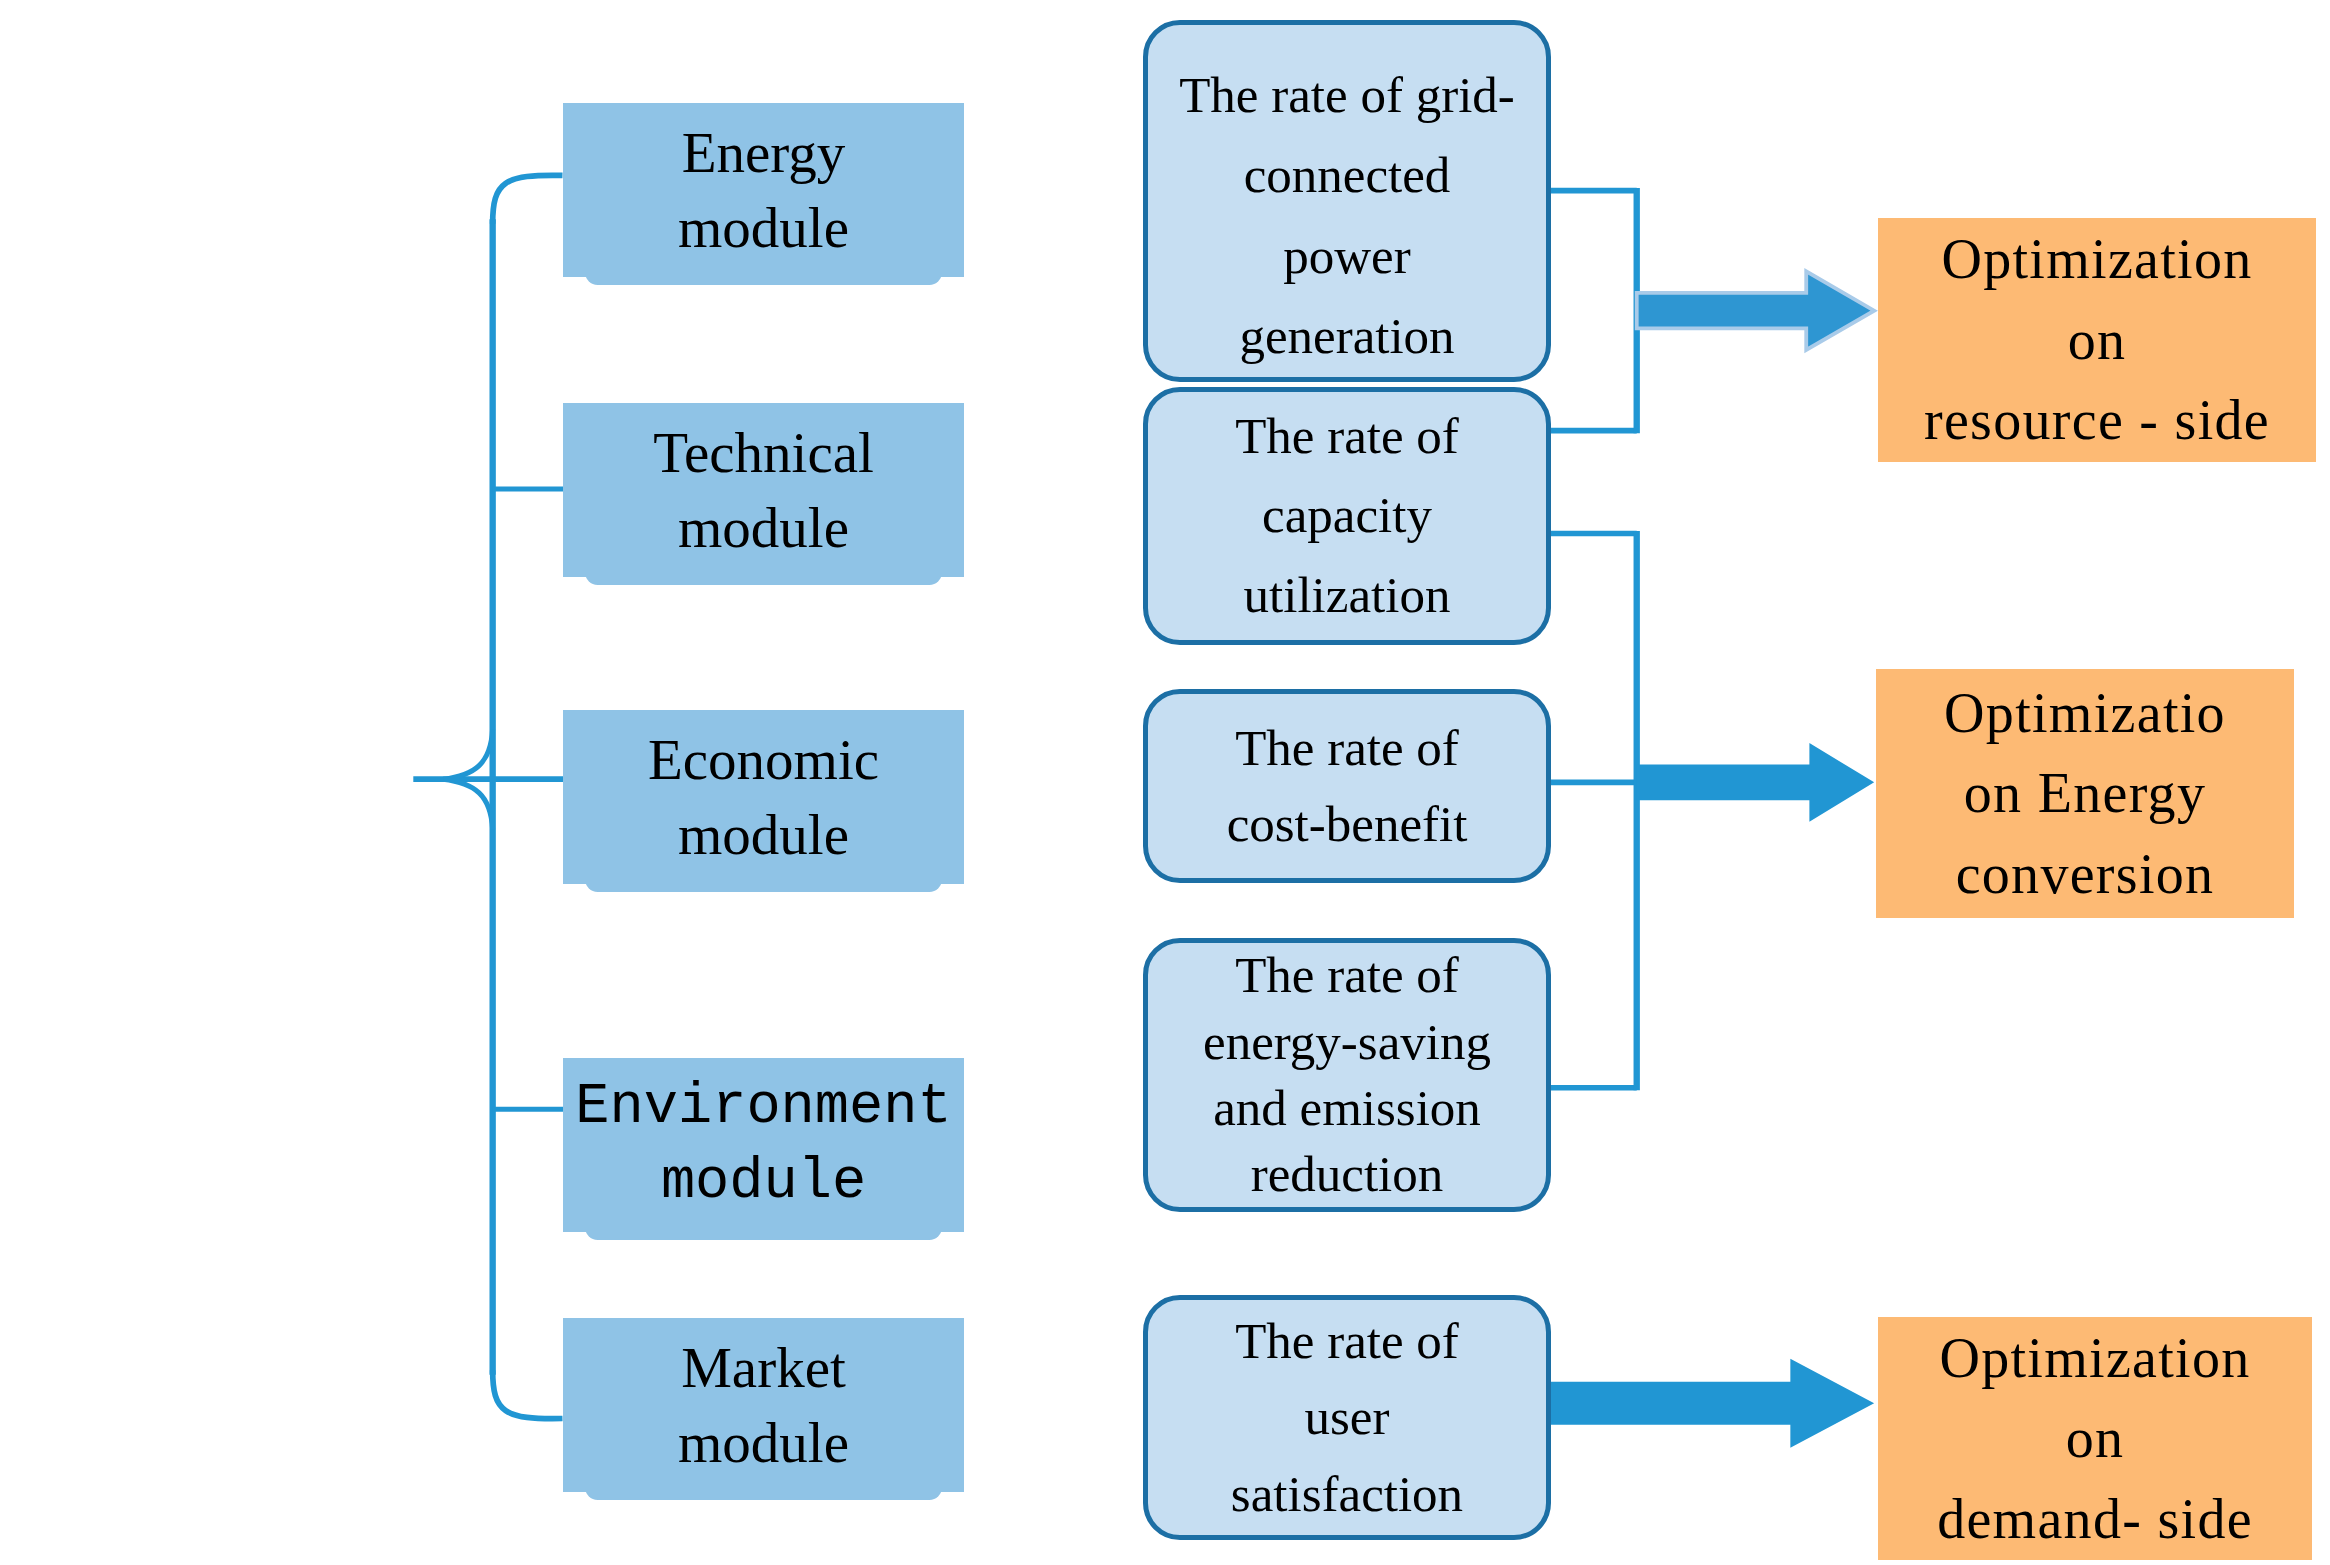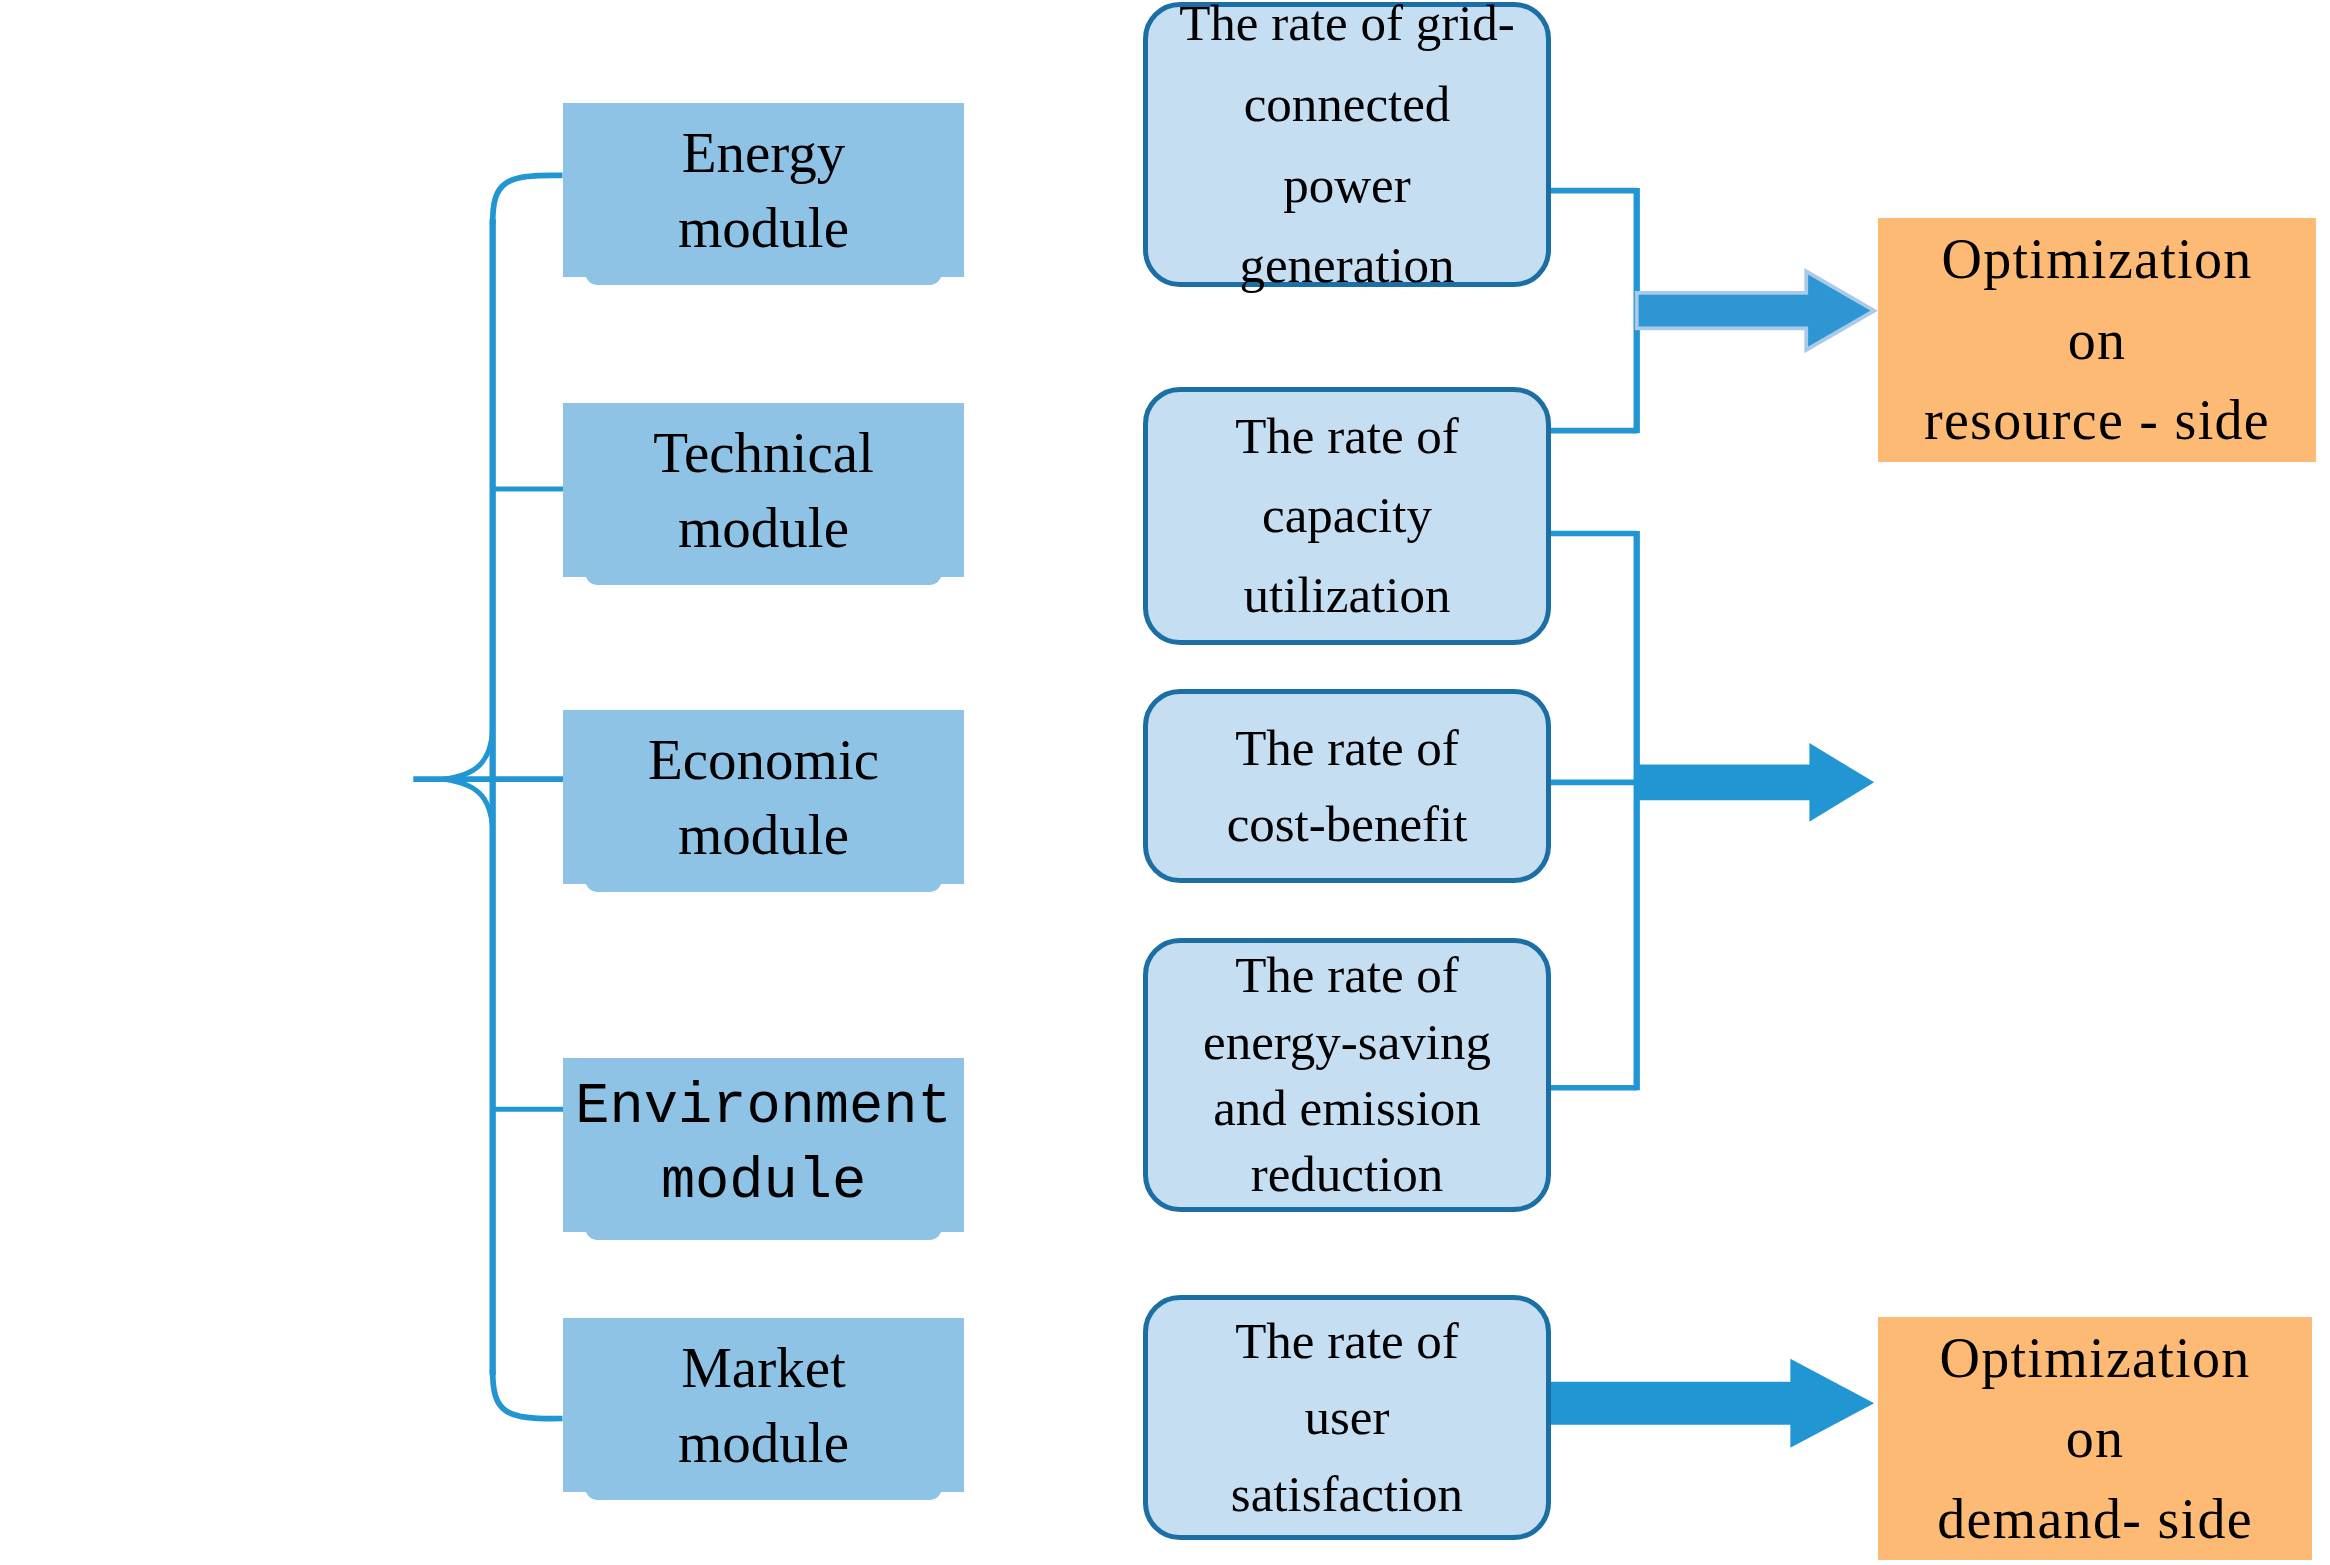--- a/index.html
+++ b/index.html
@@ -39,21 +39,21 @@
   .m-economic{top:710px;justify-content:center;}
   .m-environment{top:1058px;font-family:Liberation Mono, monospace;}
   .m-market{top:1318px;}
 
   
   .rate{
     left:1143px;width:408px;
     background:#C6DEF2;border:5.1px solid #1C6FA5;border-radius:37px;
     font-size:51px;
   }
-  .r-grid{top:2px;height:285px;line-height:1.58;}
+  .r-grid{top:20px;height:362px;line-height:1.58;align-items:flex-end;}
   .r-capacity{top:387px;height:258px;line-height:1.55;}
   .r-cost{top:689px;height:194px;line-height:1.5;}
   .r-saving{top:938px;height:274px;line-height:1.3;}
   .r-satisfaction{top:1295px;height:245px;line-height:1.5;}
 
   
   .output{
     background:#fdba74;font-size:56px;line-height:1.44;letter-spacing:1.3px;
   }
   .o-resource{left:1878px;top:218px;width:438px;height:244px;}
@@ -137,20 +137,25 @@
     <span class="label">The rate of
 user
 satisfaction</span>
   </div>
 
   <div class="box output o-resource">
     <span class="label">Optimization
 on
 resource - side</span>
   </div>
+  <div class="box output o-conversion">
+    <span class="label">Optimizatio
+on Energy
+conversion</span>
+  </div>
   <div class="box output o-demand">
     <span class="label">Optimization
 on
 demand- side</span>
   </div>
 
 </div>
 
 
 </body></html>

